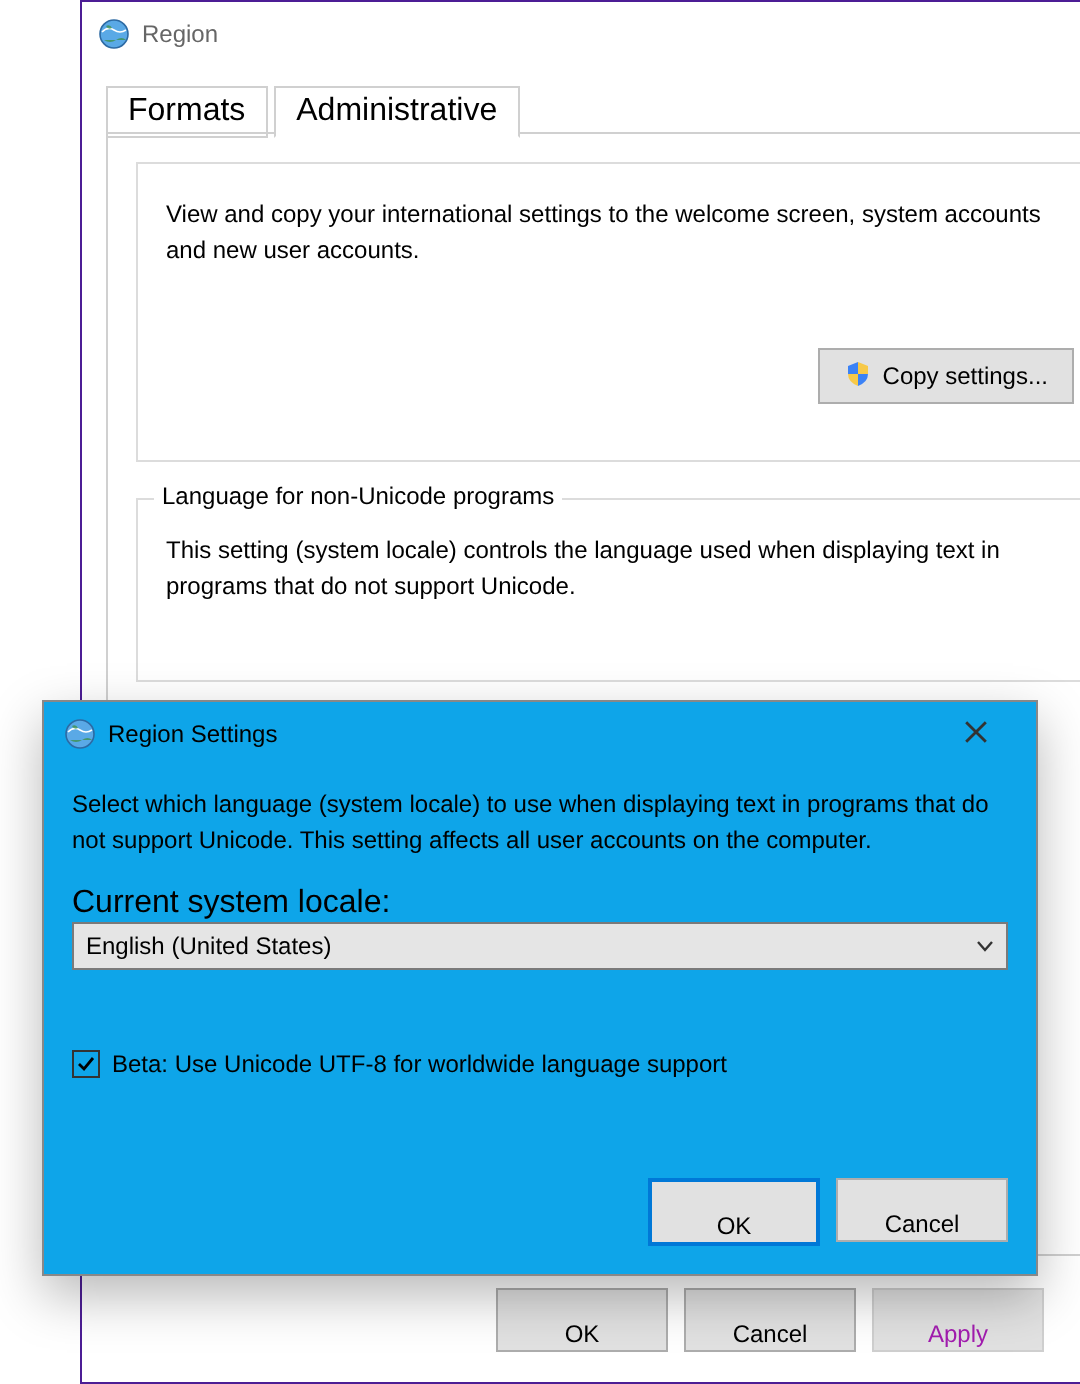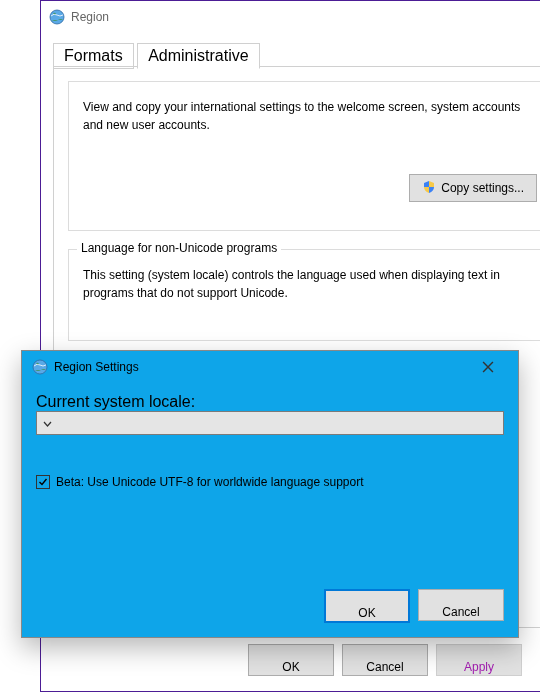--- a/index.html
+++ b/index.html
@@ -307,22 +307,24 @@
       </svg>
     </span>
     <span class="title">Region Settings</span>
     <span class="close">
       <svg width="12" height="12" viewBox="0 0 11 11">
           <path d="M1 1 L10 10 M10 1 L1 10" stroke="#333" stroke-width="1.3"></path>
         </svg>
     </span>
   </div>
   <div class="dlg-body">
+    <div class="dlg-text">Select which language (system locale) to use when displaying text in programs that do not support Unicode. This setting affects all user accounts on the computer.</div>
     <div class="label">Current system locale:</div>
     <div class="combo">
+      <span>English (United States)</span>
       <span class="chev">
         <svg width="9" height="6" viewBox="0 0 9 6">
             <path d="M1 1 L4.5 5 L8 1" fill="none" stroke="#333" stroke-width="1.2"></path>
           </svg>
       </span>
     </div>
     <div class="check-row">
       <span class="check">
         <svg width="10" height="10" viewBox="0 0 10 10">
             <path d="M1.5 5 L4 7.5 L8.5 2" fill="none" stroke="#000" stroke-width="1.4"></path>

